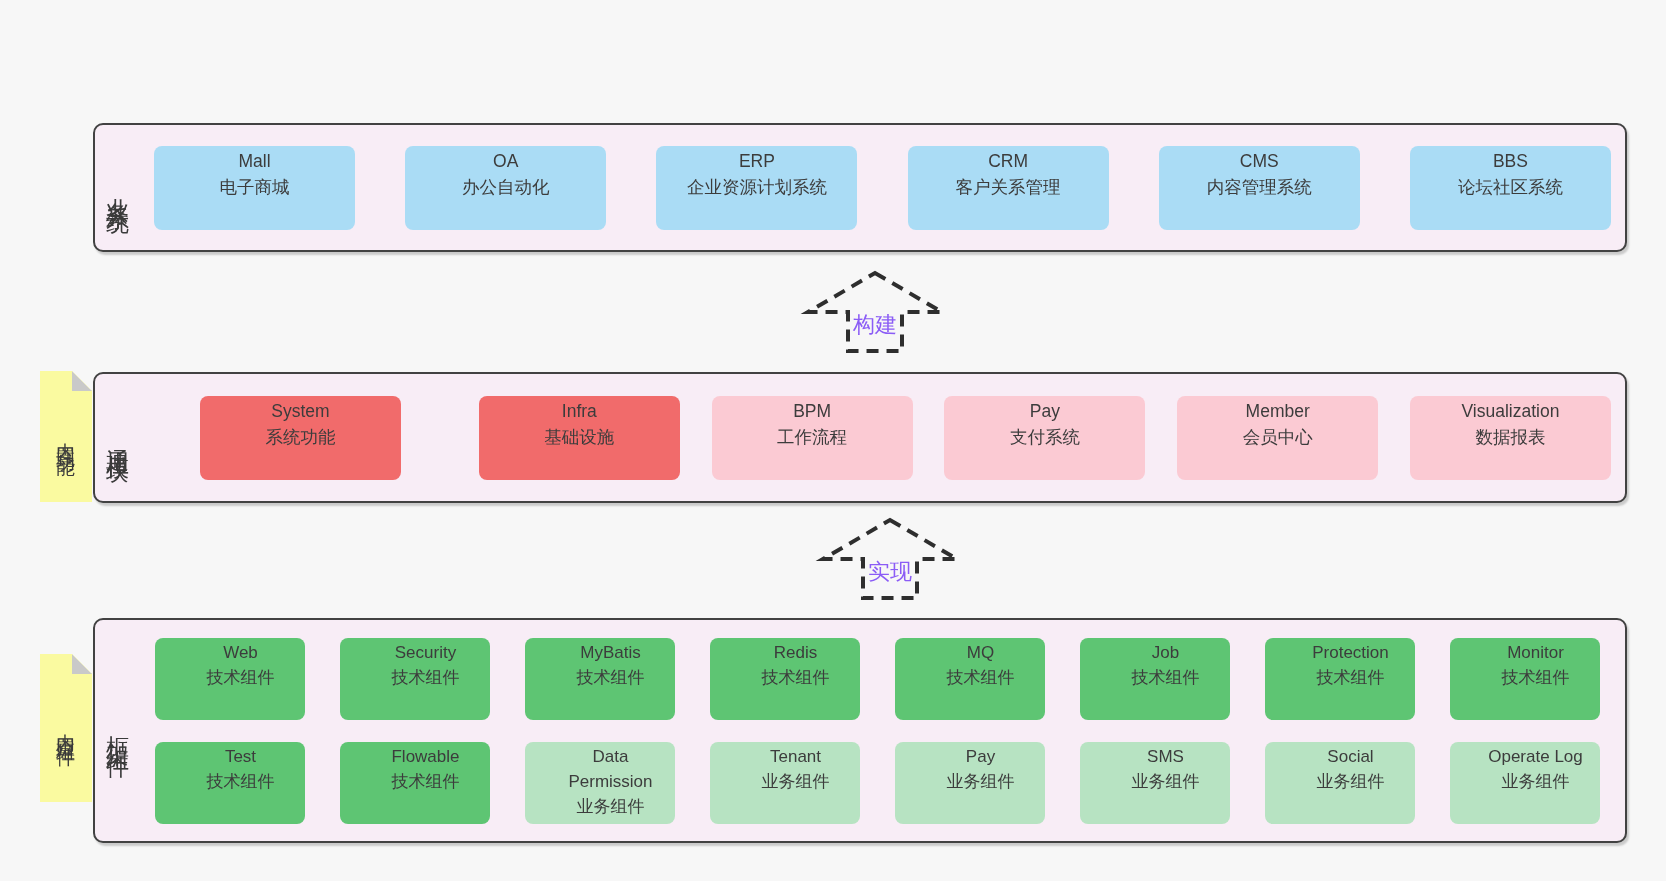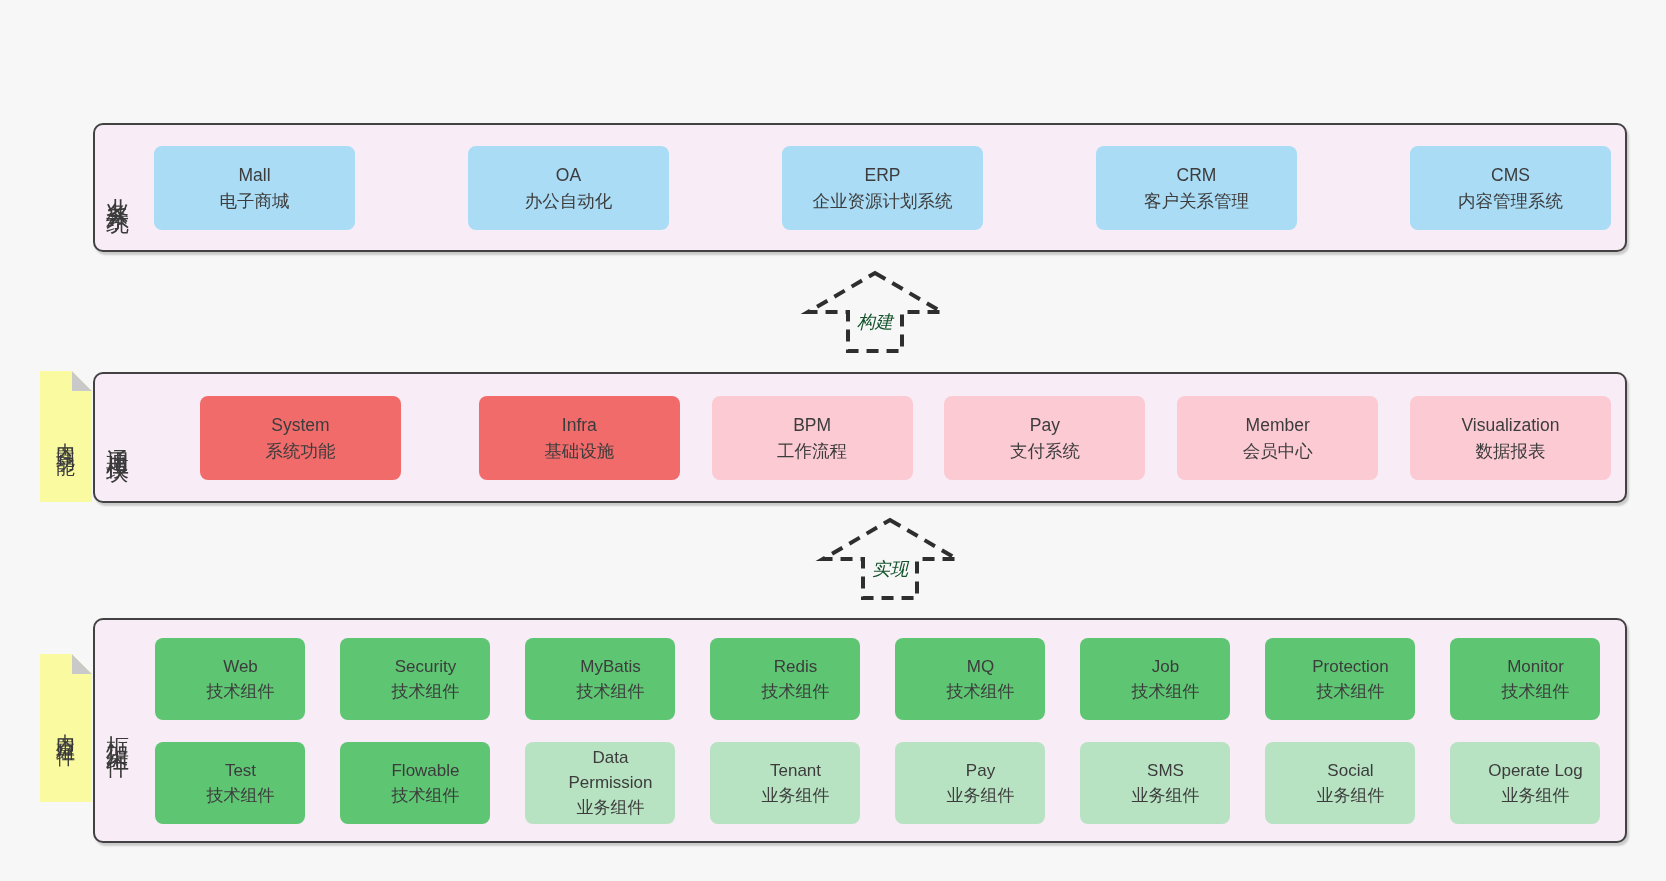--- a/index.html
+++ b/index.html
@@ -45,21 +45,21 @@
   }
   .rows-stack{
     position:absolute;top:0;bottom:0;left:60px;right:25px;
     display:flex;flex-direction:column;justify-content:center;gap:22px;
   }
   .rows-stack .grid-row{display:flex;justify-content:space-between;}
 
   
   .box{
     border-radius:8px;
-    display:flex;flex-direction:column;align-items:center;justify-content:center;
+    display:flex;flex-direction:column;align-items:center;
     text-align:center;line-height:26px;font-size:17.5px;color:var(--ink);
     padding:2px 6px;
   }
   .row-wide .box{width:201px;height:84px;}
   .grid-row .box{width:150px;height:82px;line-height:25px;font-size:17px;padding-left:27px;}
   .box-blue{background:var(--blue);}
   .box-red{background:var(--red);margin-left:46px;}
   .box-pink{background:var(--pink);}
   .box-green-dark{background:var(--green-dark);}
   .box-green-light{background:var(--green-light);}
@@ -86,21 +86,21 @@
   
   .arrow{position:absolute;width:140px;height:84px;}
   .arrow svg{position:absolute;inset:0;overflow:visible;}
   .arrow path{
     fill:none;stroke:#2e2e2e;stroke-width:4;
     stroke-dasharray:12 8;stroke-linejoin:miter;
   }
   .arrow-label{
     position:absolute;left:50%;top:40px;transform:translateX(-50%);
     background:var(--page-bg);padding:0 3px;
-    font-size:18px;color:#14532d;white-space:nowrap;font-style:italic;
+    font-size:22px;color:#8b5cf6;white-space:nowrap;
   }
 </style>
 </head>
 <body>
 
 <div class="canvas">
 
   <section class="band" style="top:123px;height:129px;">
     <div class="band-label">业务系统</div>
     <div class="row-area row-wide">
@@ -116,20 +116,24 @@
           <div>ERP</div>
           <div>企业资源计划系统</div>
         </div>
         <div class="box box-blue">
           <div>CRM</div>
           <div>客户关系管理</div>
         </div>
         <div class="box box-blue">
           <div>CMS</div>
           <div>内容管理系统</div>
+        </div>
+        <div class="box box-blue">
+          <div>BBS</div>
+          <div>论坛社区系统</div>
         </div>
       </div>
   </section>
 
   <div class="arrow" style="left:805px;top:270px;">
     <svg viewBox="0 0 140 84" width="140" height="84">
       <path d="M70,3 L137,42 L97,42 L97,81 L43,81 L43,42 L3,42 Z"></path>
     </svg>
     <span class="arrow-label">构建</span>
   </div>

